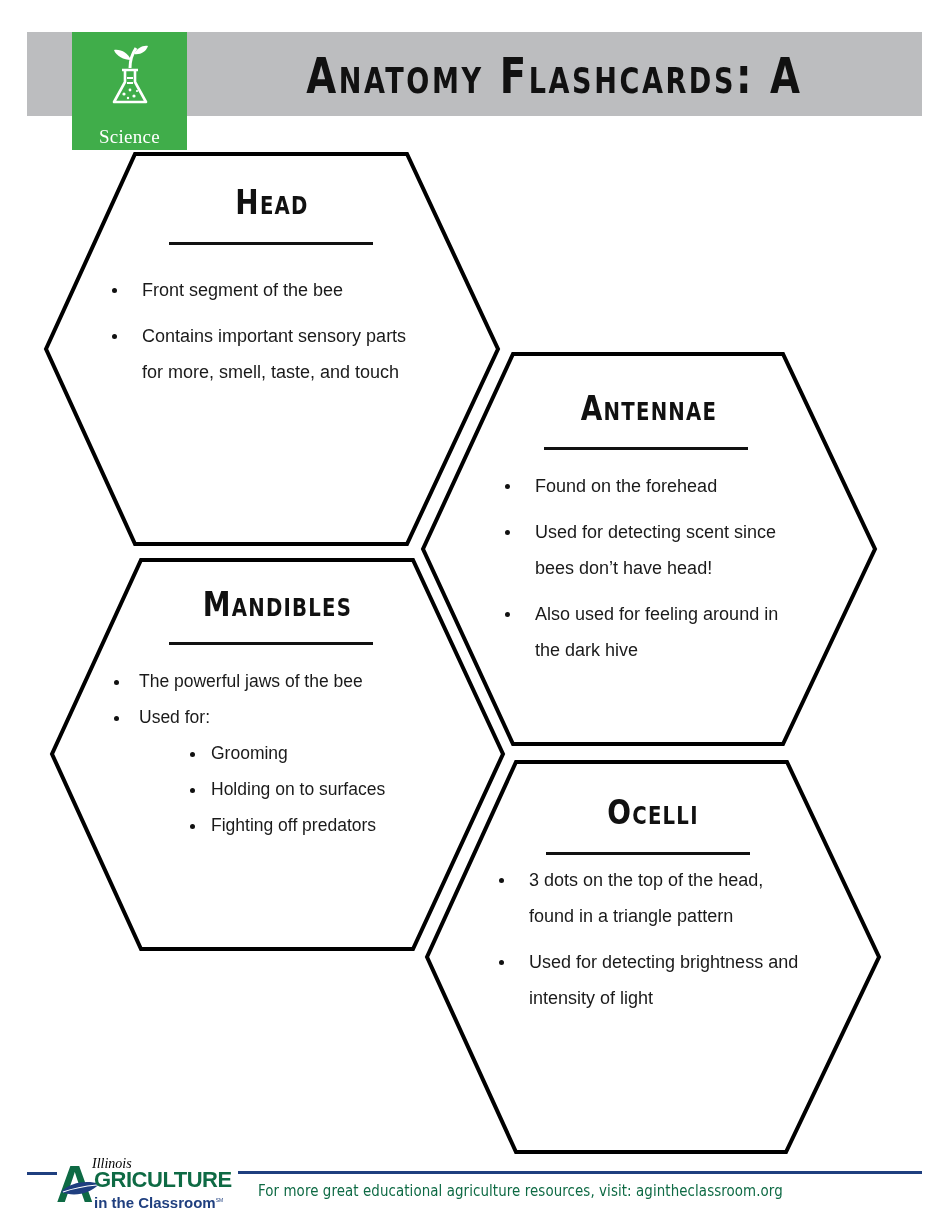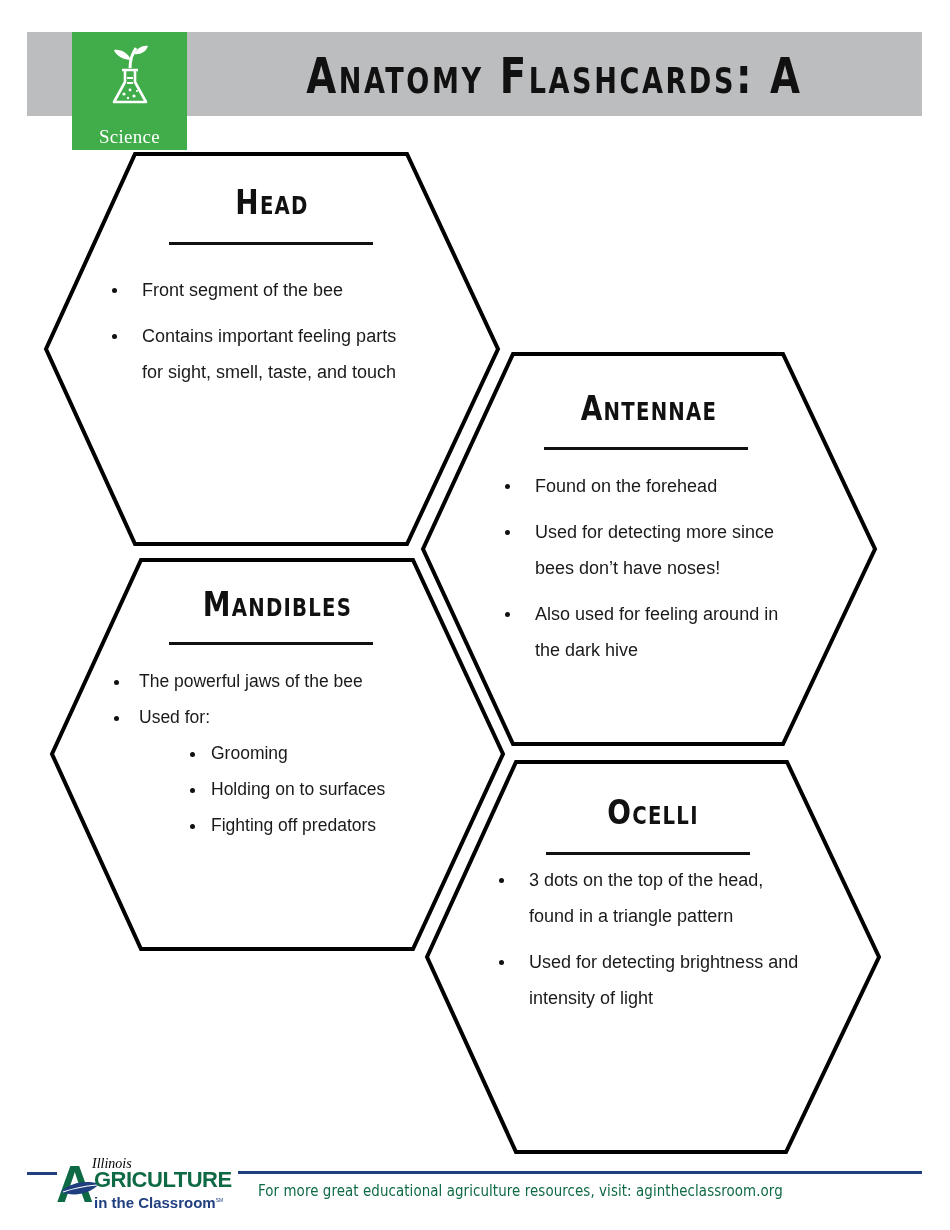--- a/index.html
+++ b/index.html
@@ -112,30 +112,30 @@
   <polygon points="513,354 783,354 875,549 783,744 513,744 423,549" fill="#fff" stroke="#000" stroke-width="4" stroke-linejoin="miter"></polygon>
   <polygon points="141,560 413,560 503,754 413,949 141,949 52,754" fill="#fff" stroke="#000" stroke-width="4" stroke-linejoin="miter"></polygon>
   <polygon points="516,762 787,762 879,957 786,1152 516,1152 427,957" fill="#fff" stroke="#000" stroke-width="4" stroke-linejoin="miter"></polygon>
 </svg>
 
 <div class="card" style="left:46px; top:154px; width:452px; height:390px;">
   <div class="card-title" style="top:28px;">Head</div>
   <div class="card-rule" style="left:123px; width:204px; top:88px;"></div>
   <ul class="bullets lg" style="left:66px; top:118px; width:300px;">
     <li>Front segment of the bee</li>
-    <li>Contains important feeling parts for sight, smell, taste, and touch</li>
+    <li>Contains important sensory parts for more, smell, taste, and touch</li>
   </ul>
 </div>
 
 <div class="card" style="left:423px; top:354px; width:452px; height:390px;">
   <div class="card-title" style="top:34px;">Antennae</div>
   <div class="card-rule" style="left:121px; width:204px; top:93px;"></div>
   <ul class="bullets lg" style="left:82px; top:114px; width:290px;">
     <li>Found on the forehead</li>
-    <li>Used for detecting more since bees don’t have noses!</li>
+    <li>Used for detecting scent since bees don’t have head!</li>
     <li>Also used for feeling around in the dark hive</li>
   </ul>
 </div>
 
 <div class="card" style="left:52px; top:560px; width:451px; height:389px;">
   <div class="card-title" style="top:24px;">Mandibles</div>
   <div class="card-rule" style="left:117px; width:204px; top:82px;"></div>
   <ul class="bullets sm" style="left:60px; top:108px; width:340px;">
     <li>The powerful jaws of the bee</li>
     <li>Used for:</li>

